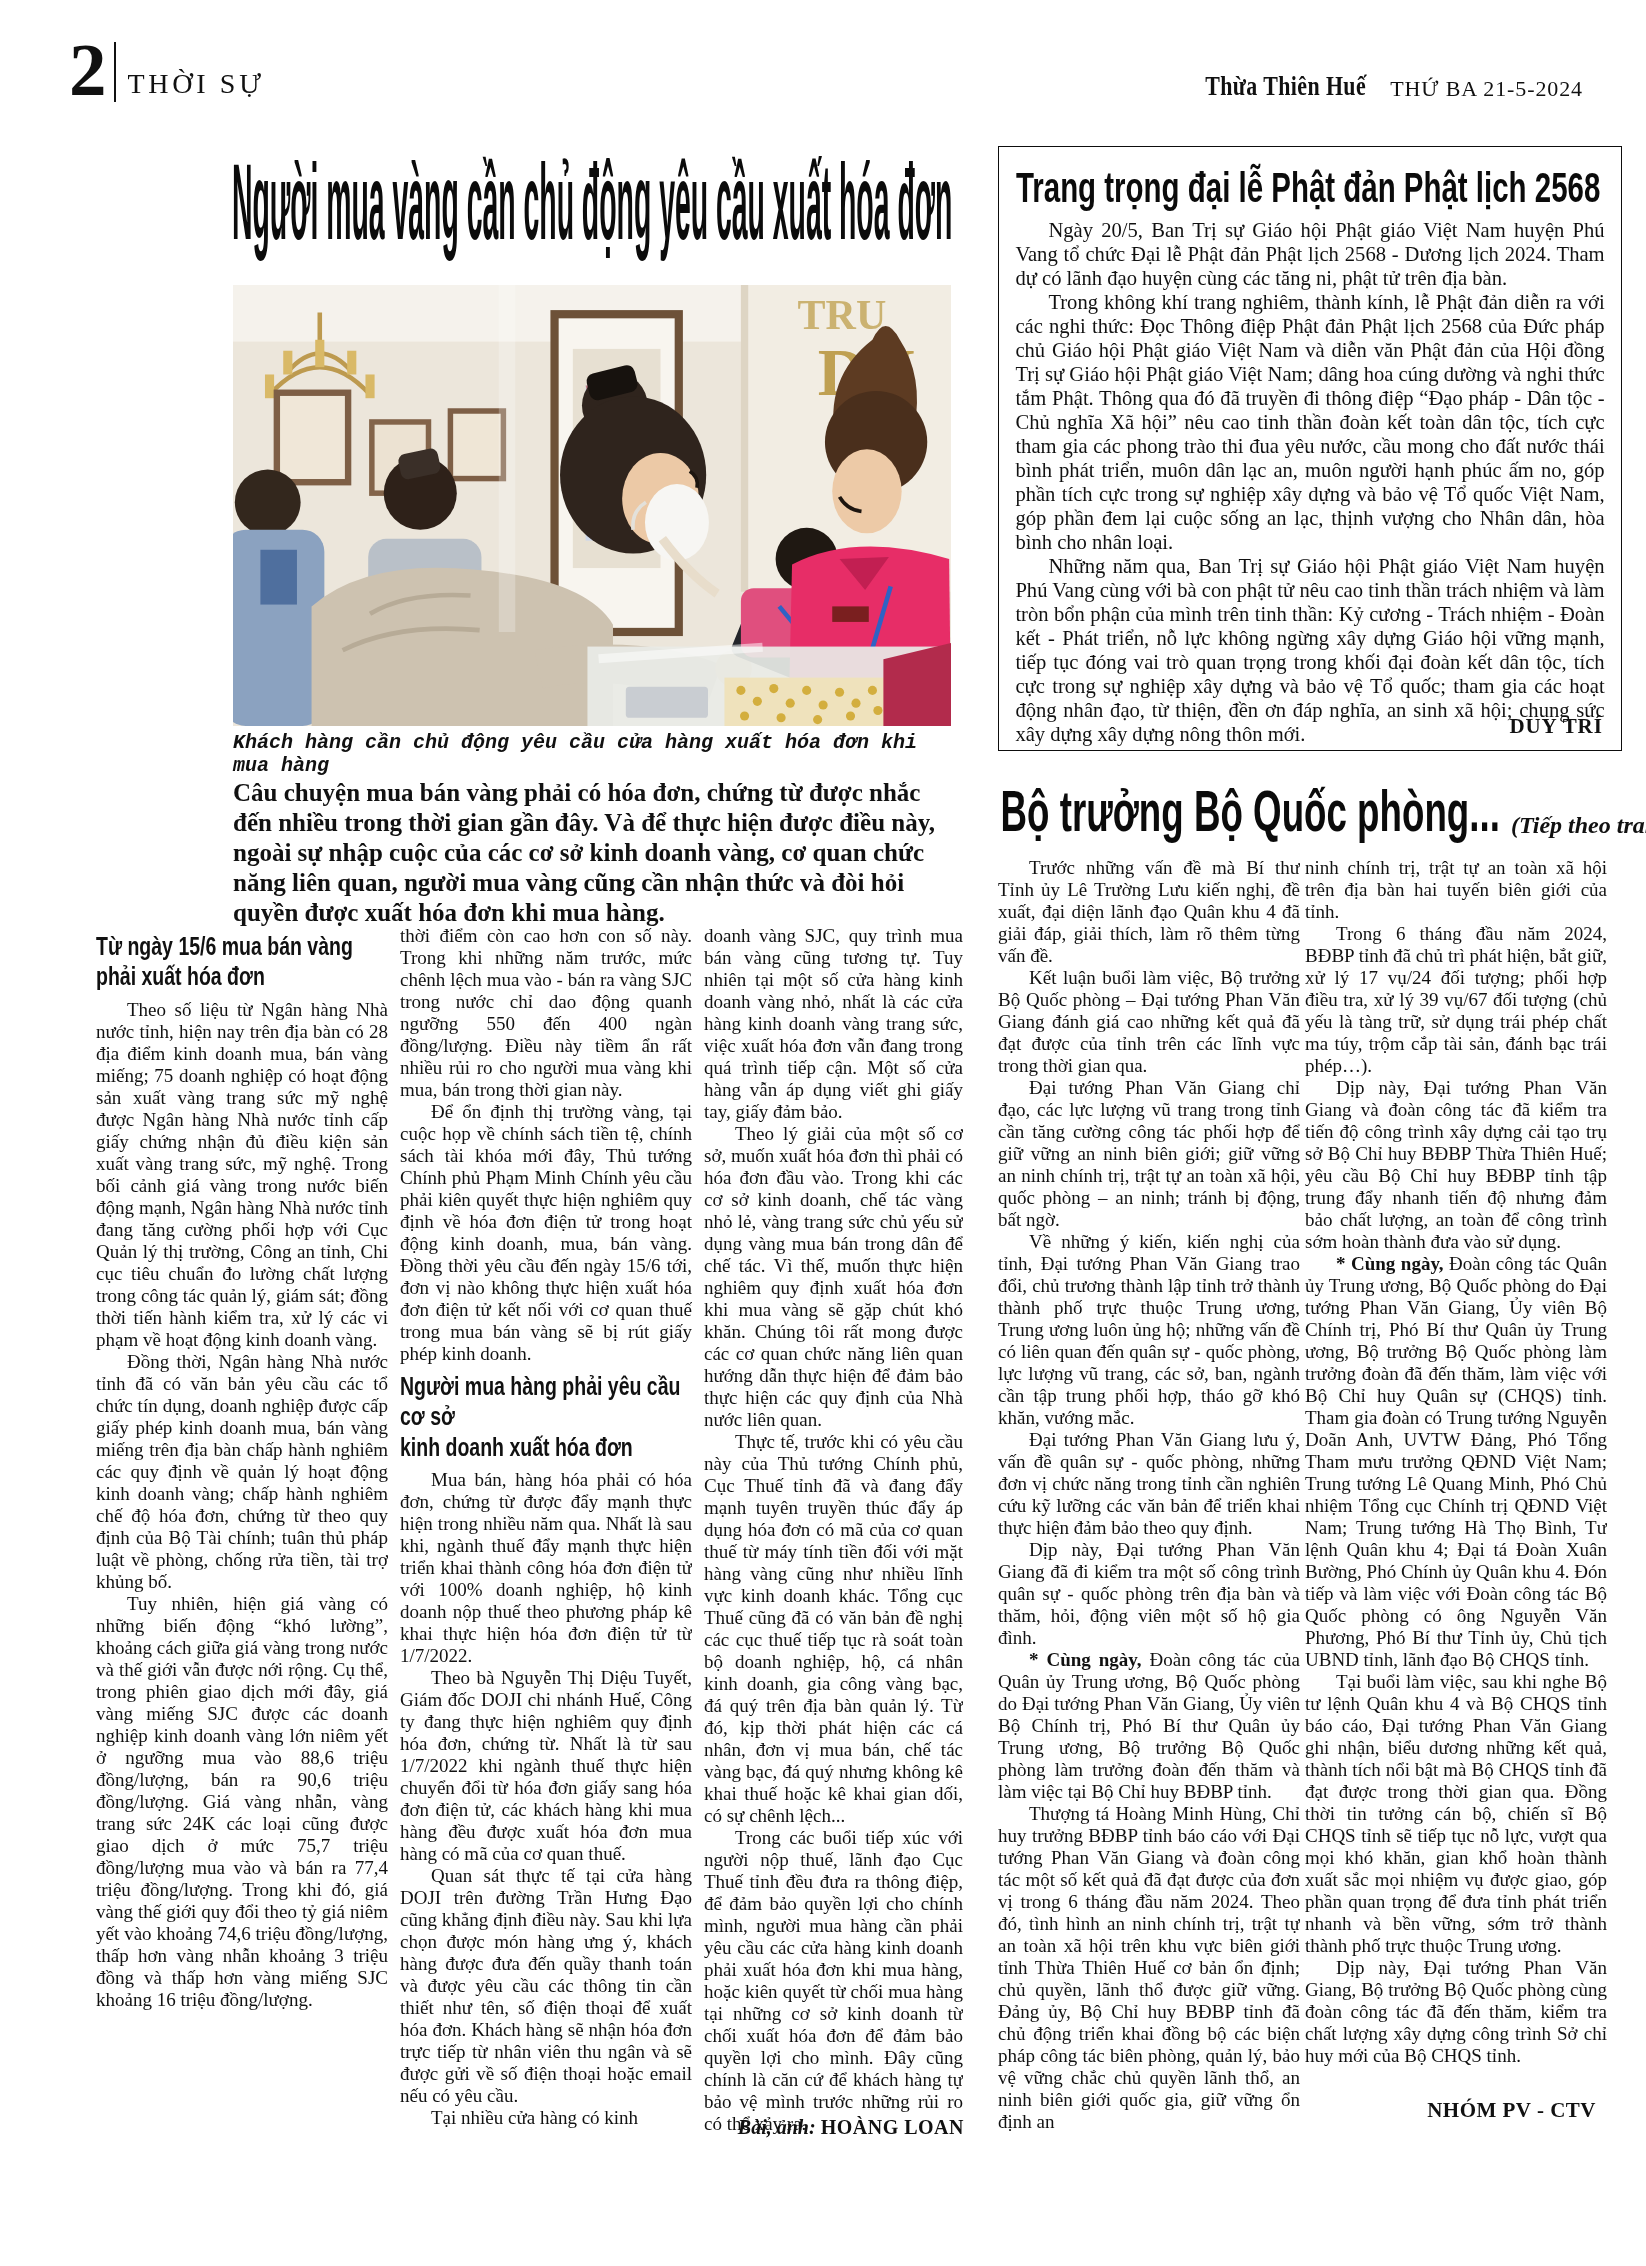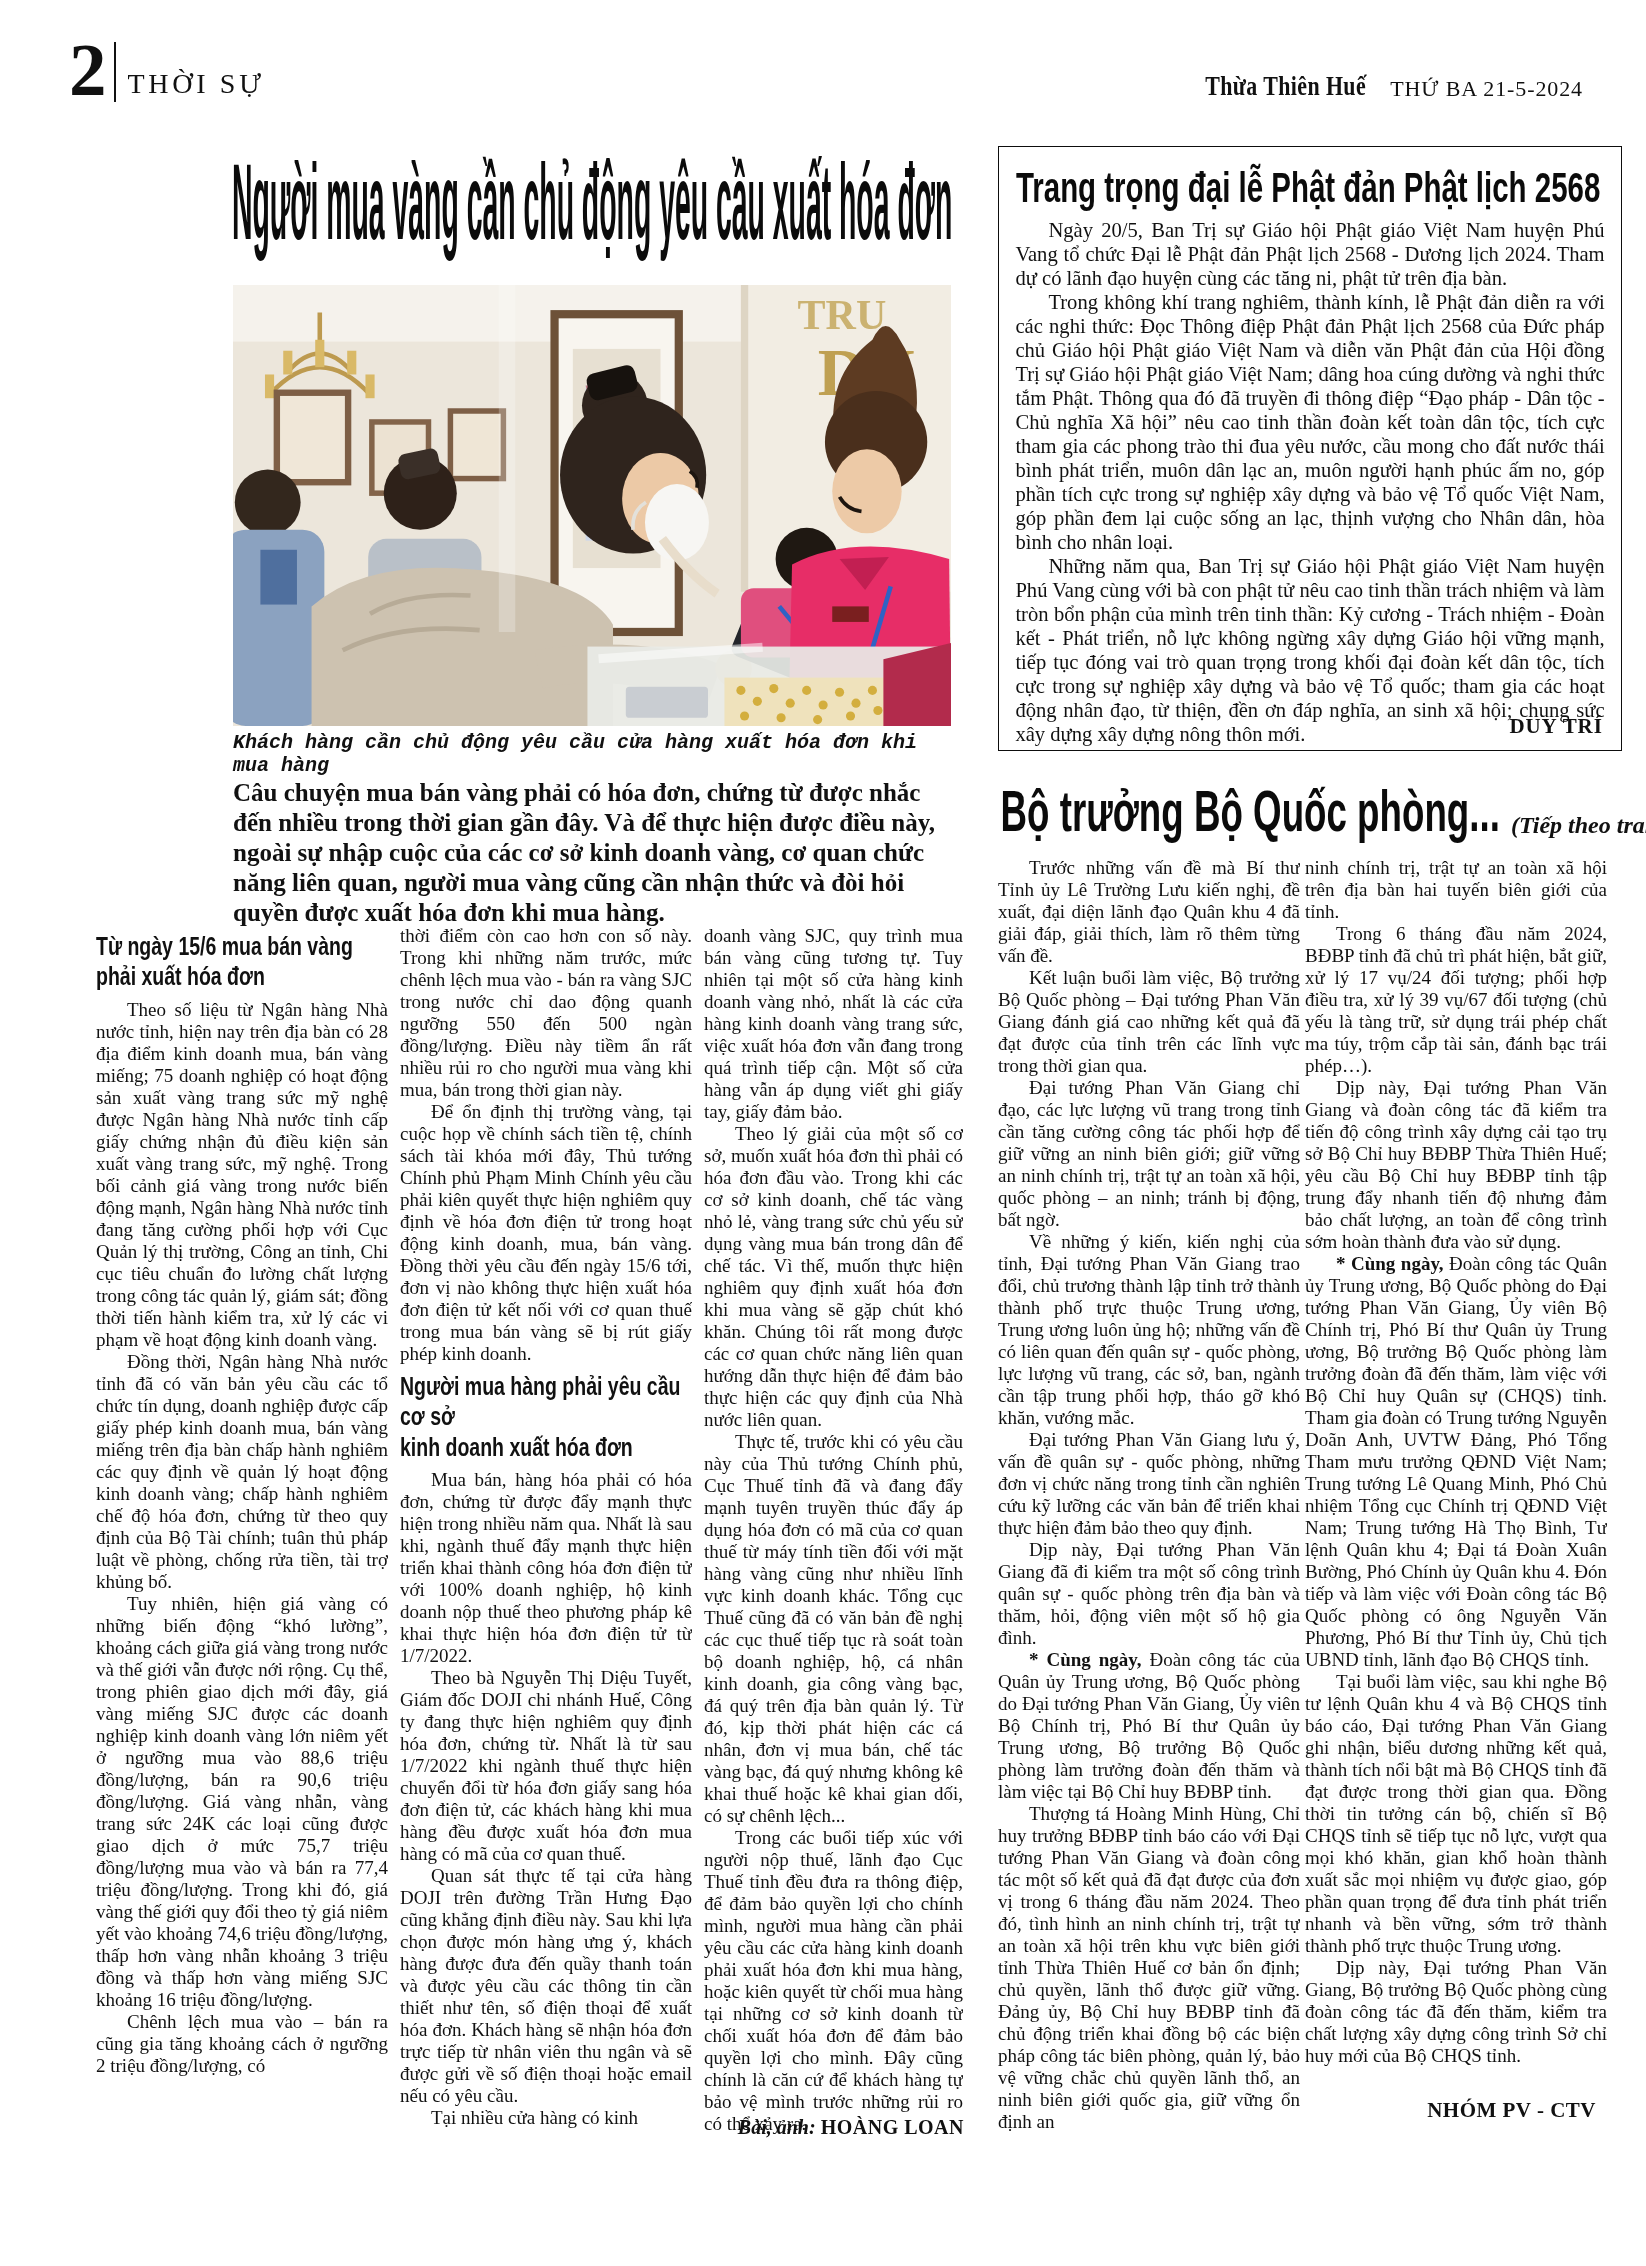--- a/index.html
+++ b/index.html
@@ -166,24 +166,23 @@
 
   <div class="lead">Câu chuyện mua bán vàng phải có hóa đơn, chứng từ được nhắc đến nhiều trong thời gian gần đây. Và để thực hiện được điều này, ngoài sự nhập cuộc của các cơ sở kinh doanh vàng, cơ quan chức năng liên quan, người mua vàng cũng cần nhận thức và đòi hỏi quyền được xuất hóa đơn khi mua hàng.</div>
 
   <div class="cols">
     <div class="col c1">
         <h3 class="subhead">Từ ngày 15/6 mua bán vàng
 phải xuất hóa đơn</h3>
         <p>Theo số liệu từ Ngân hàng Nhà nước tỉnh, hiện nay trên địa bàn có 28 địa điểm kinh doanh mua, bán vàng miếng; 75 doanh nghiệp có hoạt động sản xuất vàng trang sức mỹ nghệ được Ngân hàng Nhà nước tỉnh cấp giấy chứng nhận đủ điều kiện sản xuất vàng trang sức, mỹ nghệ. Trong bối cảnh giá vàng trong nước biến động mạnh, Ngân hàng Nhà nước tỉnh đang tăng cường phối hợp với Cục Quản lý thị trường, Công an tỉnh, Chi cục tiêu chuẩn đo lường chất lượng trong công tác quản lý, giám sát; đồng thời tiến hành kiểm tra, xử lý các vi phạm về hoạt động kinh doanh vàng.</p>
         <p>Đồng thời, Ngân hàng Nhà nước tỉnh đã có văn bản yêu cầu các tổ chức tín dụng, doanh nghiệp được cấp giấy phép kinh doanh mua, bán vàng miếng trên địa bàn chấp hành nghiêm các quy định về quản lý hoạt động kinh doanh vàng; chấp hành nghiêm chế độ hóa đơn, chứng từ theo quy định của Bộ Tài chính; tuân thủ pháp luật về phòng, chống rửa tiền, tài trợ khủng bố.</p>
         <p>Tuy nhiên, hiện giá vàng có những biến động “khó lường”, khoảng cách giữa giá vàng trong nước và thế giới vẫn được nới rộng. Cụ thể, trong phiên giao dịch mới đây, giá vàng miếng SJC được các doanh nghiệp kinh doanh vàng lớn niêm yết ở ngưỡng mua vào 88,6 triệu đồng/lượng, bán ra 90,6 triệu đồng/lượng. Giá vàng nhẫn, vàng trang sức 24K các loại cũng được giao dịch ở mức 75,7 triệu đồng/lượng mua vào và bán ra 77,4 triệu đồng/lượng. Trong khi đó, giá vàng thế giới quy đổi theo tỷ giá niêm yết vào khoảng 74,6 triệu đồng/lượng, thấp hơn vàng nhẫn khoảng 3 triệu đồng và thấp hơn vàng miếng SJC khoảng 16 triệu đồng/lượng.</p>
-        <p>Chênh lệch mua vào – bán ra cũng gia tăng khoảng cách ở ngưỡng 2 triệu đồng/lượng, có</p>
       </div>
     <div class="col c2">
-        <p class="cont">thời điểm còn cao hơn con số này. Trong khi những năm trước, mức chênh lệch mua vào - bán ra vàng SJC trong nước chỉ dao động quanh ngưỡng 550 đến 500 ngàn đồng/lượng. Điều này tiềm ẩn rất nhiều rủi ro cho người mua vàng khi mua, bán trong thời gian này.</p>
+        <p class="cont">thời điểm còn cao hơn con số này. Trong khi những năm trước, mức chênh lệch mua vào - bán ra vàng SJC trong nước chỉ dao động quanh ngưỡng 550 đến 400 ngàn đồng/lượng. Điều này tiềm ẩn rất nhiều rủi ro cho người mua vàng khi mua, bán trong thời gian này.</p>
         <p>Để ổn định thị trường vàng, tại cuộc họp về chính sách tiền tệ, chính sách tài khóa mới đây, Thủ tướng Chính phủ Phạm Minh Chính yêu cầu phải kiên quyết thực hiện nghiêm quy định về hóa đơn điện tử trong hoạt động kinh doanh, mua, bán vàng. Đồng thời yêu cầu đến ngày 15/6 tới, đơn vị nào không thực hiện xuất hóa đơn điện tử kết nối với cơ quan thuế trong mua bán vàng sẽ bị rút giấy phép kinh doanh.</p>
         <h3 class="subhead">Người mua hàng phải yêu cầu cơ sở
 kinh doanh xuất hóa đơn</h3>
         <p>Mua bán, hàng hóa phải có hóa đơn, chứng từ được đẩy mạnh thực hiện trong nhiều năm qua. Nhất là sau khi, ngành thuế đẩy mạnh thực hiện triển khai thành công hóa đơn điện tử với 100% doanh nghiệp, hộ kinh doanh nộp thuế theo phương pháp kê khai thực hiện hóa đơn điện tử từ 1/7/2022.</p>
         <p>Theo bà Nguyễn Thị Diệu Tuyết, Giám đốc DOJI chi nhánh Huế, Công ty đang thực hiện nghiêm quy định hóa đơn, chứng từ. Nhất là từ sau 1/7/2022 khi ngành thuế thực hiện chuyển đổi từ hóa đơn giấy sang hóa đơn điện tử, các khách hàng khi mua hàng đều được xuất hóa đơn mua hàng có mã của cơ quan thuế.</p>
         <p>Quan sát thực tế tại cửa hàng DOJI trên đường Trần Hưng Đạo cũng khẳng định điều này. Sau khi lựa chọn được món hàng ưng ý, khách hàng được đưa đến quầy thanh toán và được yêu cầu các thông tin cần thiết như tên, số điện thoại để xuất hóa đơn. Khách hàng sẽ nhận hóa đơn trực tiếp từ nhân viên thu ngân và sẽ được gửi về số điện thoại hoặc email nếu có yêu cầu.</p>
         <p>Tại nhiều cửa hàng có kinh</p>
       </div>
     <div class="col c3">
         <p class="cont">doanh vàng SJC, quy trình mua bán vàng cũng tương tự. Tuy nhiên tại một số cửa hàng kinh doanh vàng nhỏ, nhất là các cửa hàng kinh doanh vàng trang sức, việc xuất hóa đơn vẫn đang trong quá trình tiếp cận. Một số cửa hàng vẫn áp dụng viết ghi giấy tay, giấy đảm bảo.</p>

